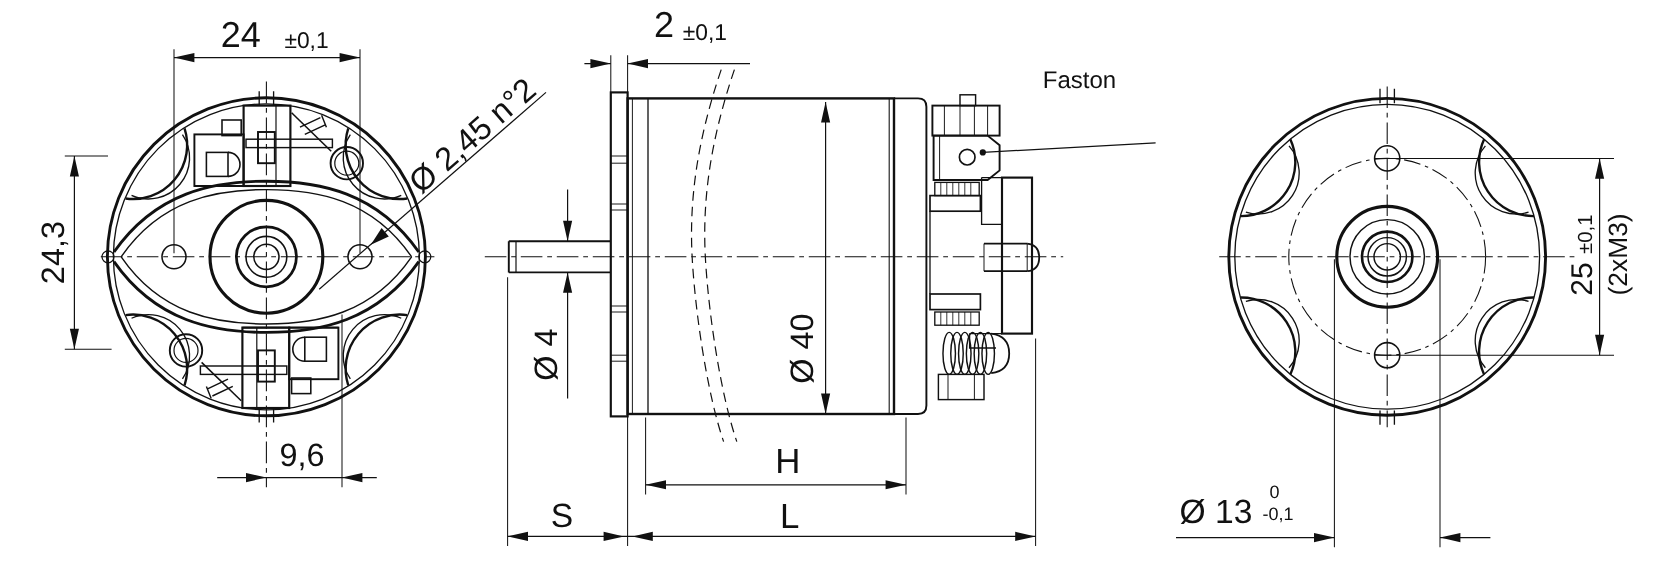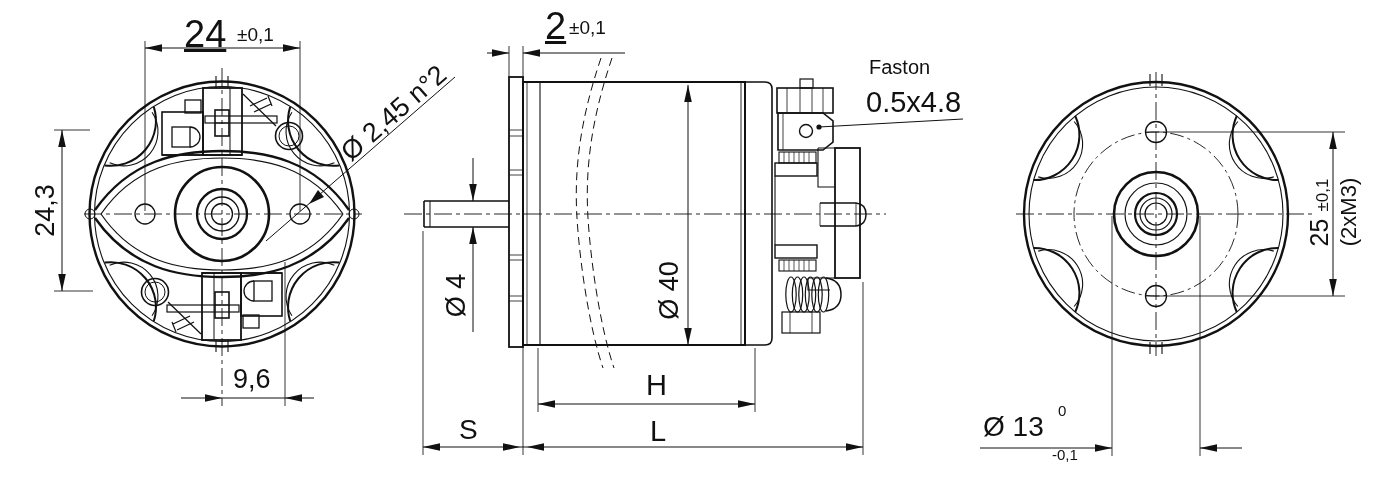--- a/index.html
+++ b/index.html
@@ -1,21 +1,21 @@
 <!DOCTYPE html>
 <html><head>
 <meta charset="utf-8">
 <style>
   html,body{margin:0;padding:0;background:#fff;}
   #stage{position:relative;width:1400px;height:490px;background:#fff;overflow:hidden;
          font-family:"Liberation Sans", sans-serif;color:#111;}
   #stage svg{position:absolute;left:0;top:0;}
   .lbl{position:absolute;white-space:nowrap;color:#111;line-height:1;}
   .rot{transform:rotate(-90deg);text-align:center;}
-  .big{font-size:38px;text-decoration:underline;}
+  .big{font-size:30px;}
   .med{font-size:27px;}
   .sm{font-size:19px;}
   .tol{font-size:15px;}
 </style>
 </head>
 <body>
 
 <div id="stage">
 
 <svg width="1400" height="490" viewBox="0 0 1400 490" fill="none" stroke="#111" stroke-linecap="butt">
@@ -255,29 +255,28 @@
 <div class="lbl med rot" style="left:5px;top:197px;width:80px;">24,3</div>
 
 <div class="lbl med" style="left:233px;top:366px;">9,6</div>
 
 <div class="lbl med" style="left:294px;top:100px;width:200px;text-align:center;transform:rotate(-41deg);">Ø 2,45 n°2</div>
 
 <div class="lbl big" style="left:545px;top:7px;">2</div>
 <div class="lbl sm" style="left:569px;top:18px;">±0,1</div>
 
 <div class="lbl" style="left:869px;top:57px;font-size:20px;">Faston</div>
-<div class="lbl" style="left:866px;top:88px;font-size:29px;">0.5x4.8</div>
 
 <div class="lbl med rot" style="left:411px;top:282px;width:90px;">Ø 4</div>
 <div class="lbl med rot" style="left:619px;top:277px;width:100px;">Ø 40</div>
 
 <div class="lbl" style="left:646px;top:371px;font-size:29px;">H</div>
 <div class="lbl" style="left:459px;top:416px;font-size:28px;">S</div>
 <div class="lbl" style="left:650px;top:417px;font-size:29px;">L</div>
 
 <div class="lbl rot" style="left:1254px;top:200px;width:130px;font-size:25px;"><span>25</span> <span style="font-size:17px;">±0,1</span></div>
 <div class="lbl rot" style="left:1289px;top:201px;width:120px;font-size:22px;">(2xM3)</div>
 
 <div class="lbl" style="left:983px;top:413px;font-size:28px;text-align:center;">Ø 13</div>
 <div class="lbl tol" style="left:1058px;top:403px;">0</div>
-<div class="lbl tol" style="left:1052px;top:421px;margin-top:26px;">-0,1</div>
+<div class="lbl tol" style="left:1052px;top:421px;">-0,1</div>
 
 </div>
 
 </body></html>

